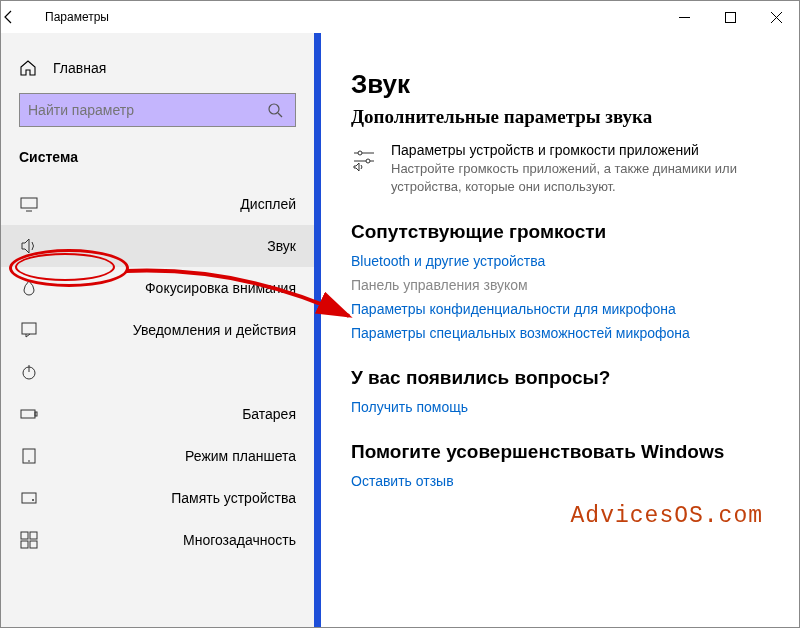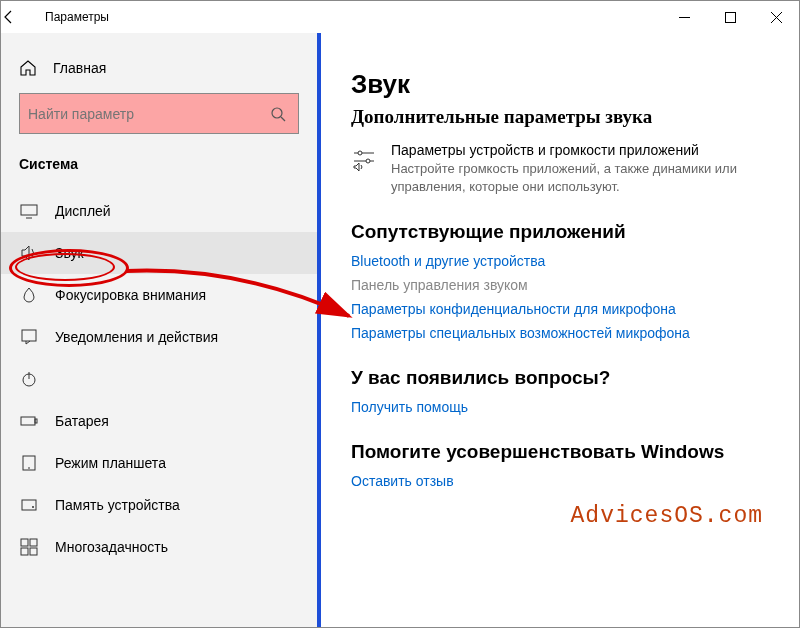--- a/index.html
+++ b/index.html
@@ -25,54 +25,55 @@
     font-size: 14px;
   }
   .titlebar .title { flex: 0 0 auto; padding-left: 4px; }
   .titlebar .spacer { flex: 1; }
   .winbtn { width: 46px; height: 32px; display:flex; align-items:center; justify-content:center; font-size:13px; }
   .content { display: flex; height: calc(100% - 32px); }
   .sidebar {
     width: 320px;
     background: #f3f3f3;
     padding-top: 20px;
-    border-right: 4px solid #1d4ed8;
+    border-right: 7px solid #1d4ed8;
     overflow: hidden;
   }
   .home-row {
     display:flex; align-items:center; gap:16px;
     padding: 6px 18px 16px 18px;
     font-size: 14px;
   }
   .home-row .icon { width:18px; display:flex; align-items:center; justify-content:center; }
   .search {
     margin: 0 18px 22px 18px;
-    height: 41px;
+    height: 34px;
     border: 1px solid #888;
-    background: #fca5a5;
+    background: #c4b5fd;
     display:flex; align-items:center;
     padding: 0 8px;
   }
   .search input {
     flex:1; border:none; outline:none; background:transparent;
     font-size: 14px; font-family: inherit; color:#555;
   }
   .search .sicon { width:20px; text-align:center; color:#444; }
   .section-label {
     padding: 0 18px 10px 18px;
     font-size: 14px;
     font-weight:600;
   }
   .nav { list-style:none; margin-top:8px; }
   .nav li {
     display:flex; align-items:center; gap:16px;
     padding: 12px 18px;
     font-size:14px;
     cursor:pointer;
     position: relative;
+    justify-content: space-between;
   }
   .nav li .icon { width:20px; display:flex; align-items:center; justify-content:center; color:#333;}
   .nav li.active { background:#e4e4e4; }
   .main {
     flex:1;
     padding: 36px 30px 0 30px;
     overflow:hidden;
   }
   h1 { font-size: 26px; font-weight:600; margin-bottom: 6px; }
   h2 { font-size: 19px; font-weight:600; margin-bottom: 12px; font-family: Liberation Serif, serif; }
@@ -246,25 +247,25 @@
         <svg width="26" height="26" viewBox="0 0 26 26">
           <line x1="3" y1="7" x2="23" y2="7" stroke="#333"></line>
           <circle cx="9" cy="7" r="2" stroke="#333" fill="#fff"></circle>
           <line x1="3" y1="15" x2="23" y2="15" stroke="#333"></line>
           <circle cx="17" cy="15" r="2" stroke="#333" fill="#fff"></circle>
           <path d="M3 20 L5 20 L8 17 L8 25 L5 22 L3 22 Z M10 19 Q12 21 10 23" stroke="#333" fill="none"></path>
         </svg>
       </div>
       <div>
         <div class="device-title">Параметры устройств и громкости приложений</div>
-        <div class="device-desc">Настройте громкость приложений, а также динамики или управления, которые они используют.</div>
+        <div class="device-desc">Настройте громкость приложений, а также динамики или устройства, которые они используют.</div>
       </div>
     </div>
 
-    <h3>Сопутствующие приложений</h3>
+    <h3>Сопутствующие громкости</h3>
     <a class="link">Bluetooth и другие устройства</a>
     <span class="muted">Панель управления звуком</span>
     <a class="link">Параметры конфиденциальности для микрофона</a>
     <a class="link">Параметры специальных возможностей микрофона</a>
 
     <h3>У вас появились вопросы?</h3>
     <a class="link">Получить помощь</a>
 
     <h3>Помогите усовершенствовать Windows</h3>
     <a class="link">Оставить отзыв</a>

